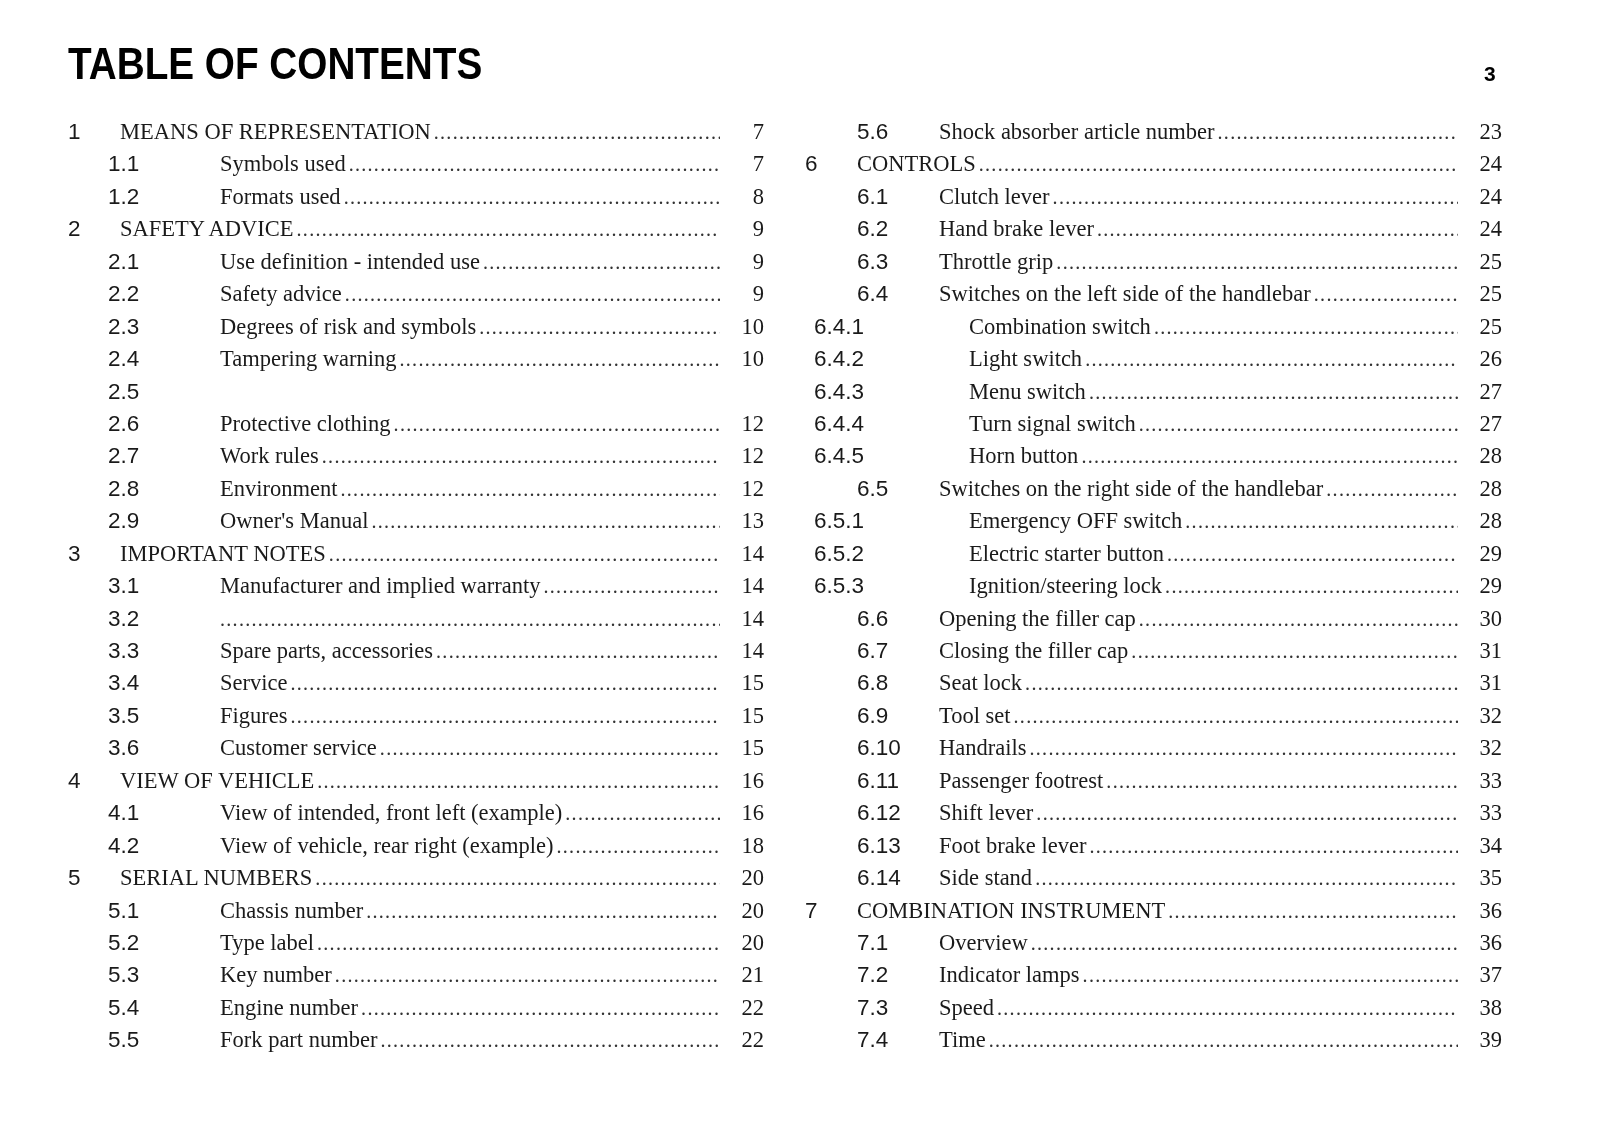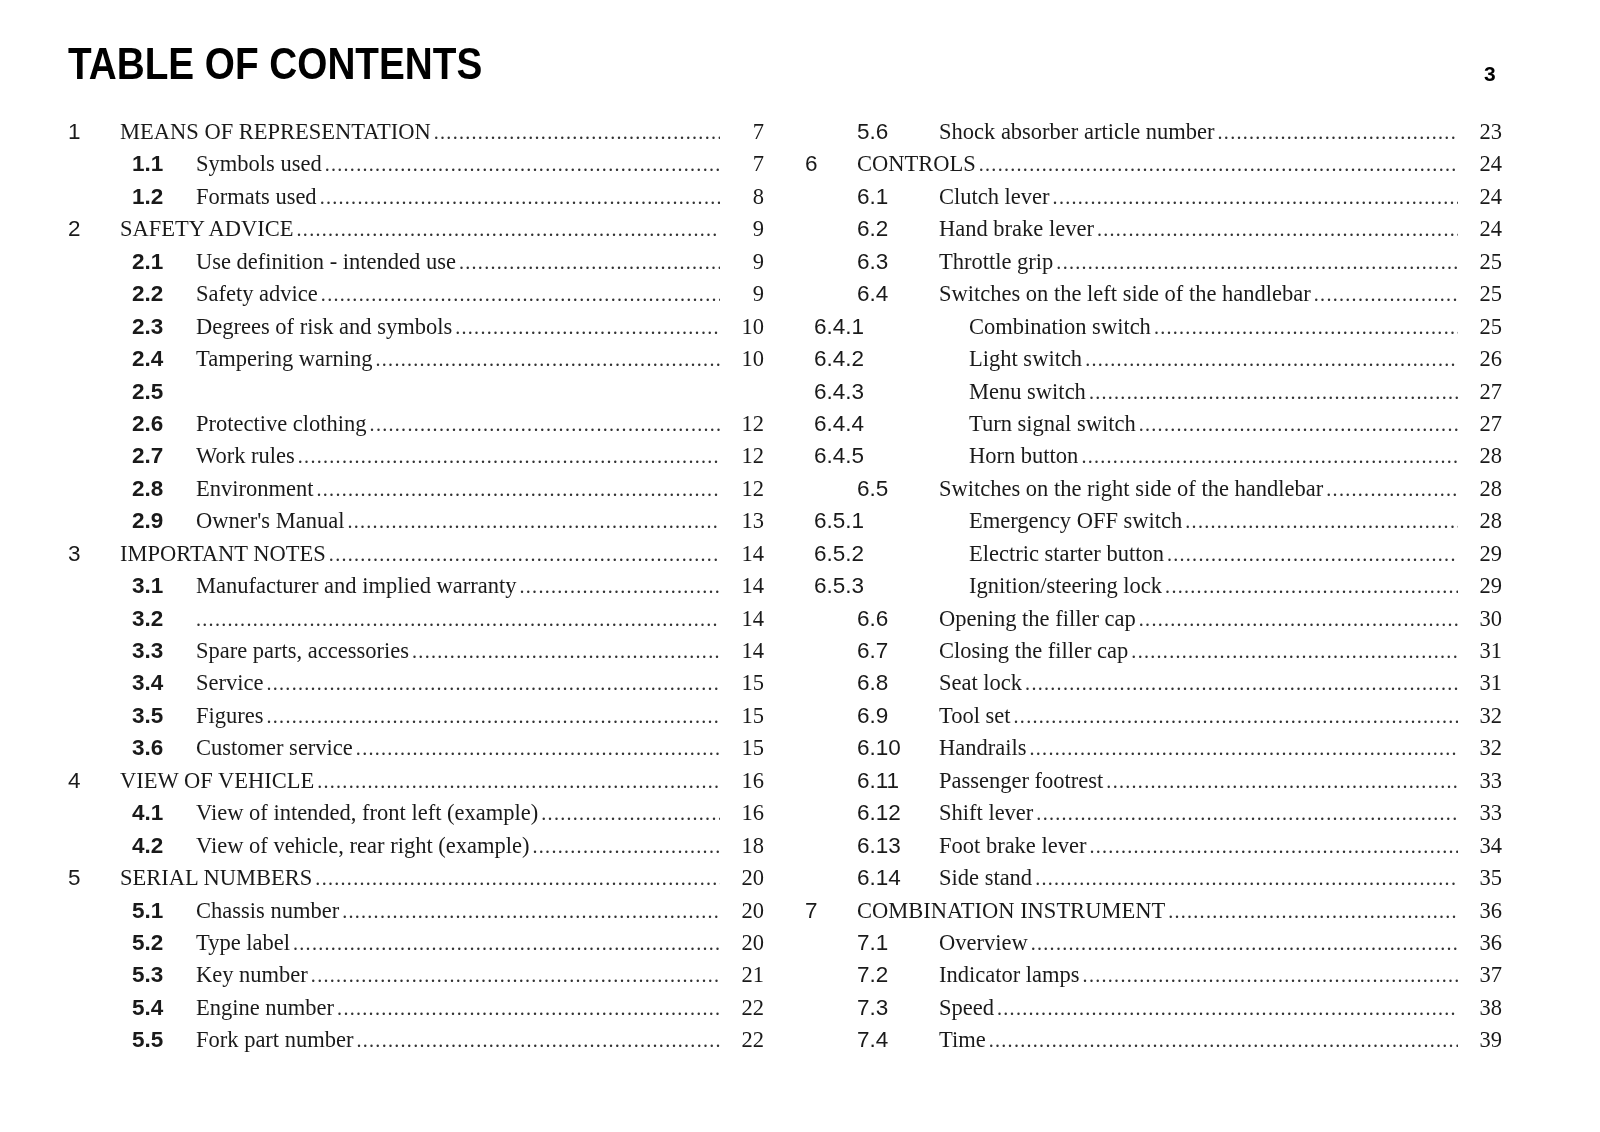--- a/index.html
+++ b/index.html
@@ -14,22 +14,22 @@
   .col.right { left: 0; width: 1510px; }
   .row { position: relative; height: 32.45px; font-size: 22.5px; line-height: 32.45px; white-space: nowrap; }
   .row .num { position: absolute; top: 0; }
   .row .leader { position: absolute; top: 0; display: flex; align-items: baseline; font-family: Liberation Serif, serif; }
   .row .label { flex: 0 0 auto; padding-right: 3px; }
   .row .dots { flex: 1 1 auto; overflow: hidden; color: #333; letter-spacing: 1.3px; font-size: 20px; }
   .row .dots::before { content: "........................................................................................................................................................................................................"; }
   .row .page { flex: 0 0 auto; width: 38px; text-align: right; padding-left: 6px; }
   .left .num.l1 { left: 68px; }
   .left .leader.l1 { left: 120px; right: 6px; }
-  .left .num.l2 { left: 132px; font-weight: bold; }
-  .left .leader.l2 { left: 196px; right: 6px; }
+  .left .num.l2 { left: 108px; }
+  .left .leader.l2 { left: 220px; right: 6px; }
   .right .num.l1 { left: 805px; }
   .right .leader.l1 { left: 857px; right: 8px; align-items: flex-end; }
   .right .num.l2 { left: 857px; }
   .right .leader.l2 { left: 939px; right: 8px; }
   .right .num.l3 { left: 814px; }
   .right .leader.l3 { left: 969px; right: 8px; }
 </style>
 </head>
 <body>
 

